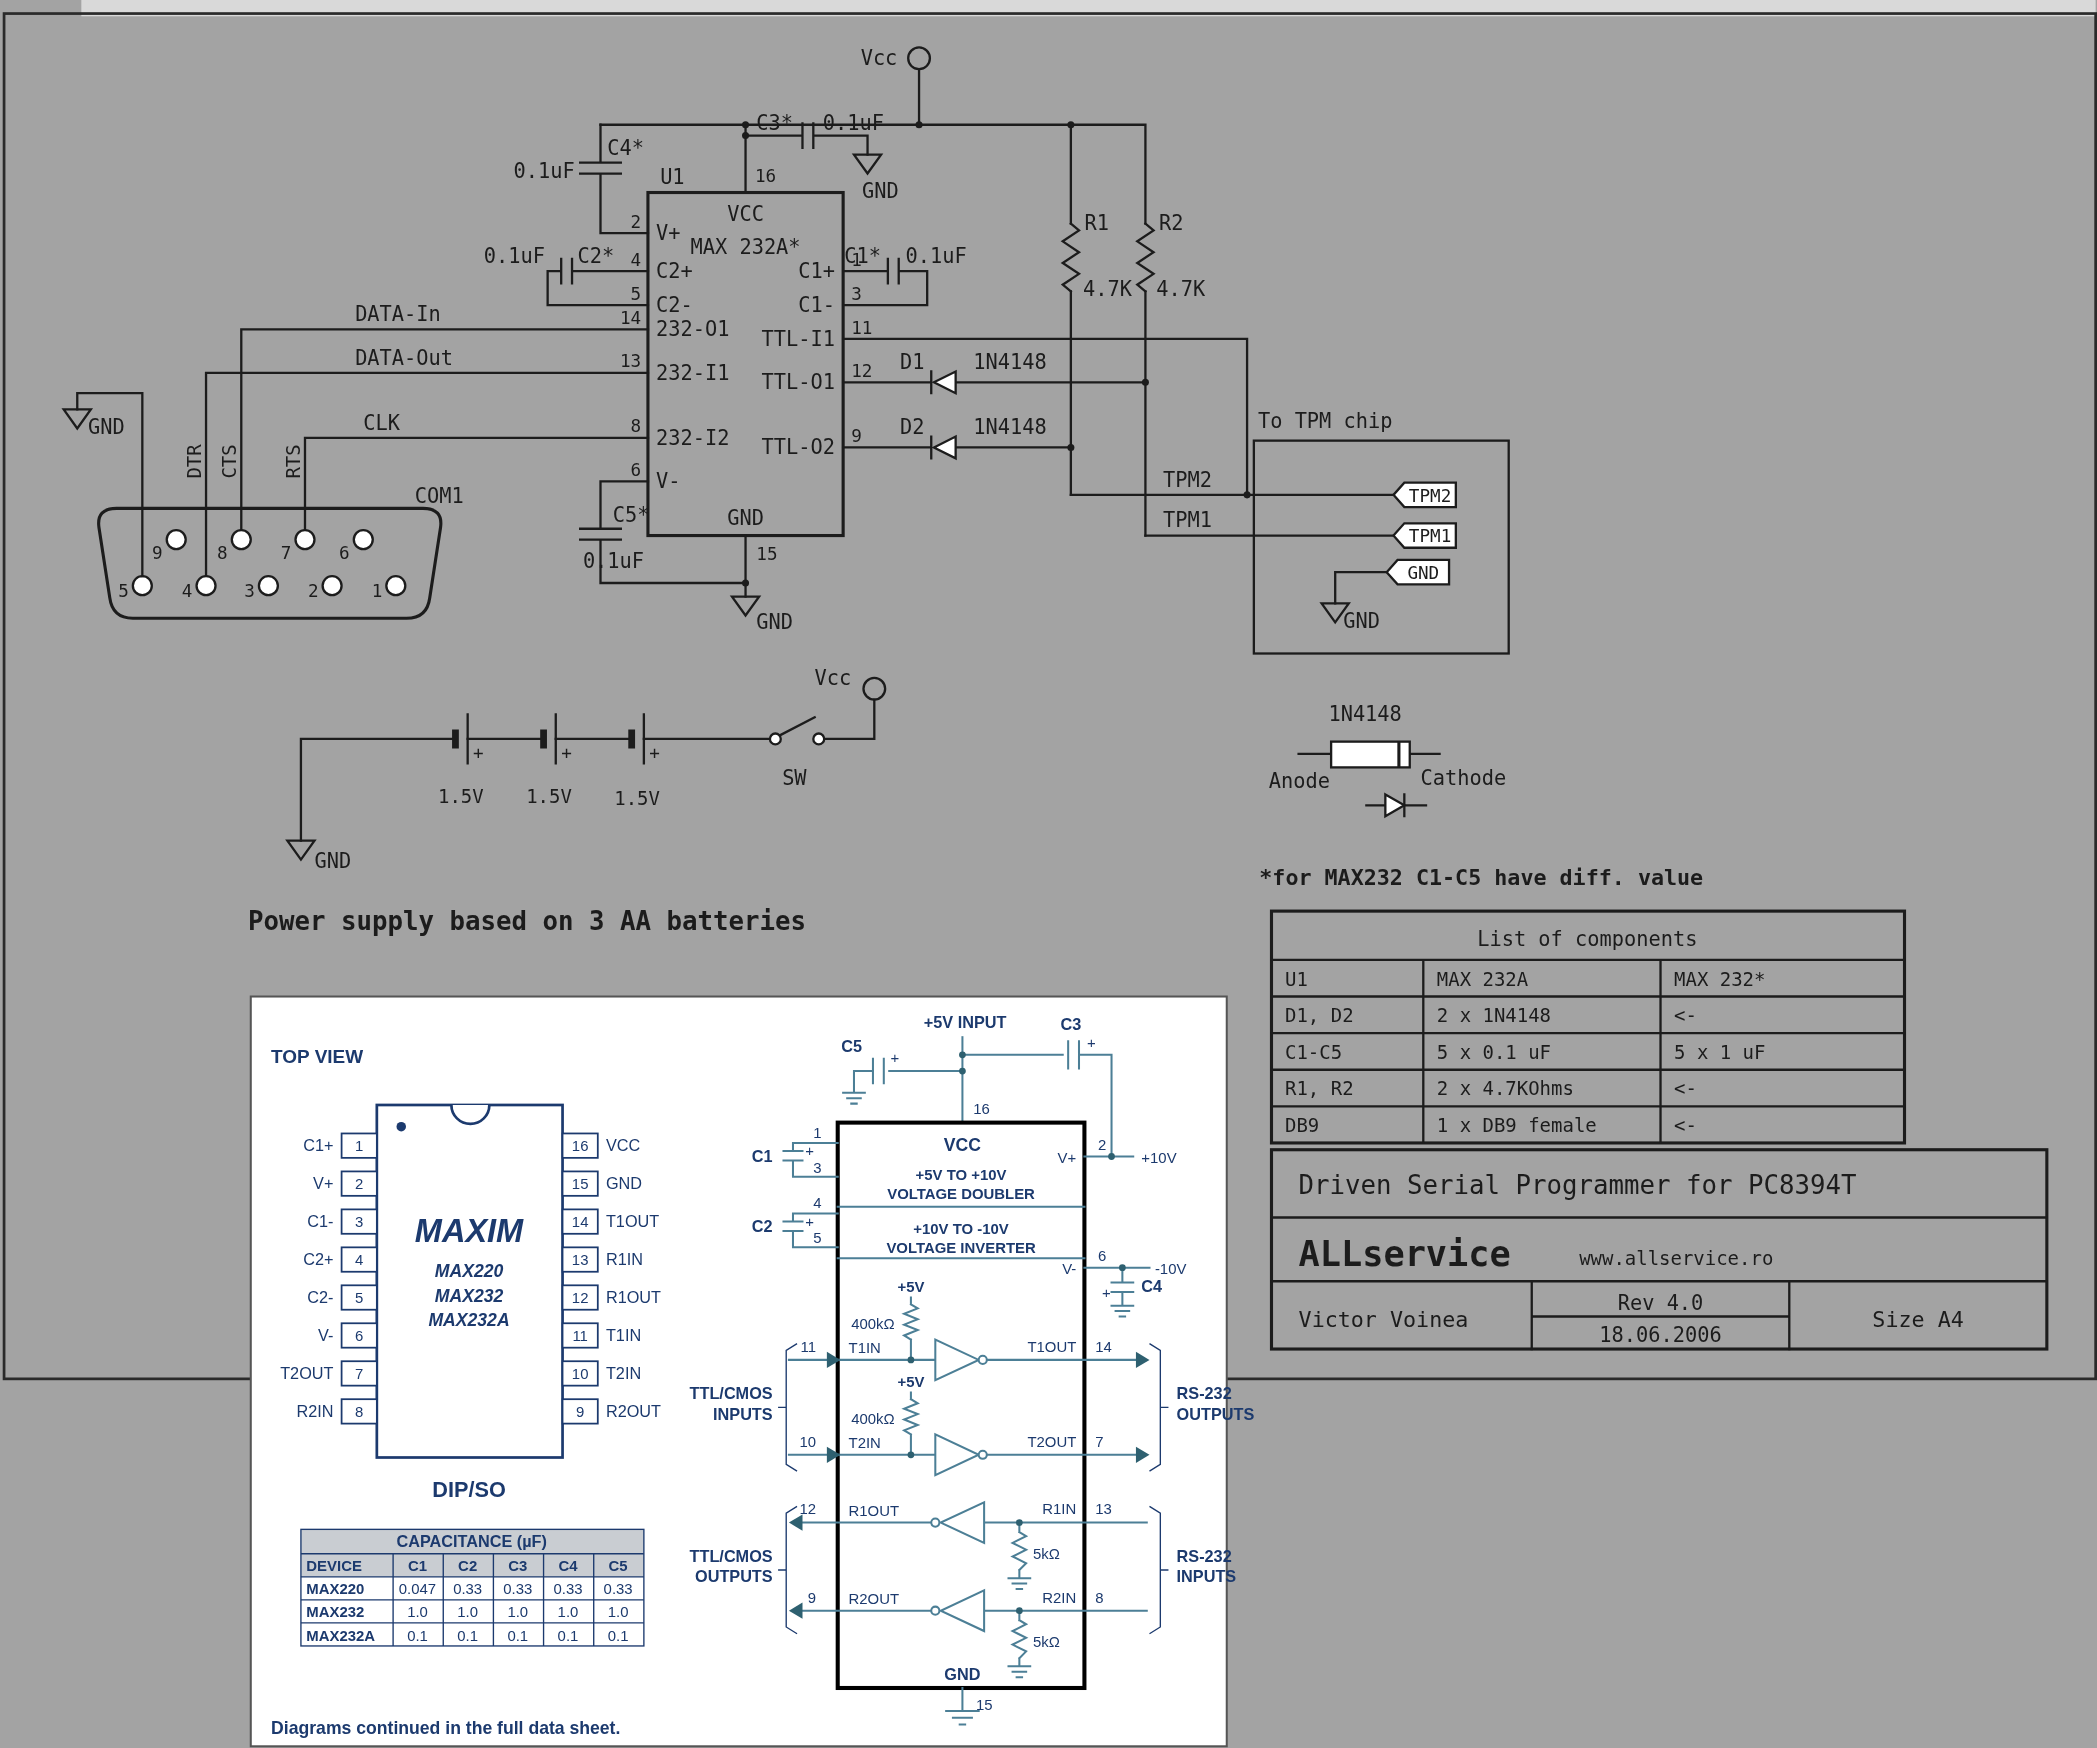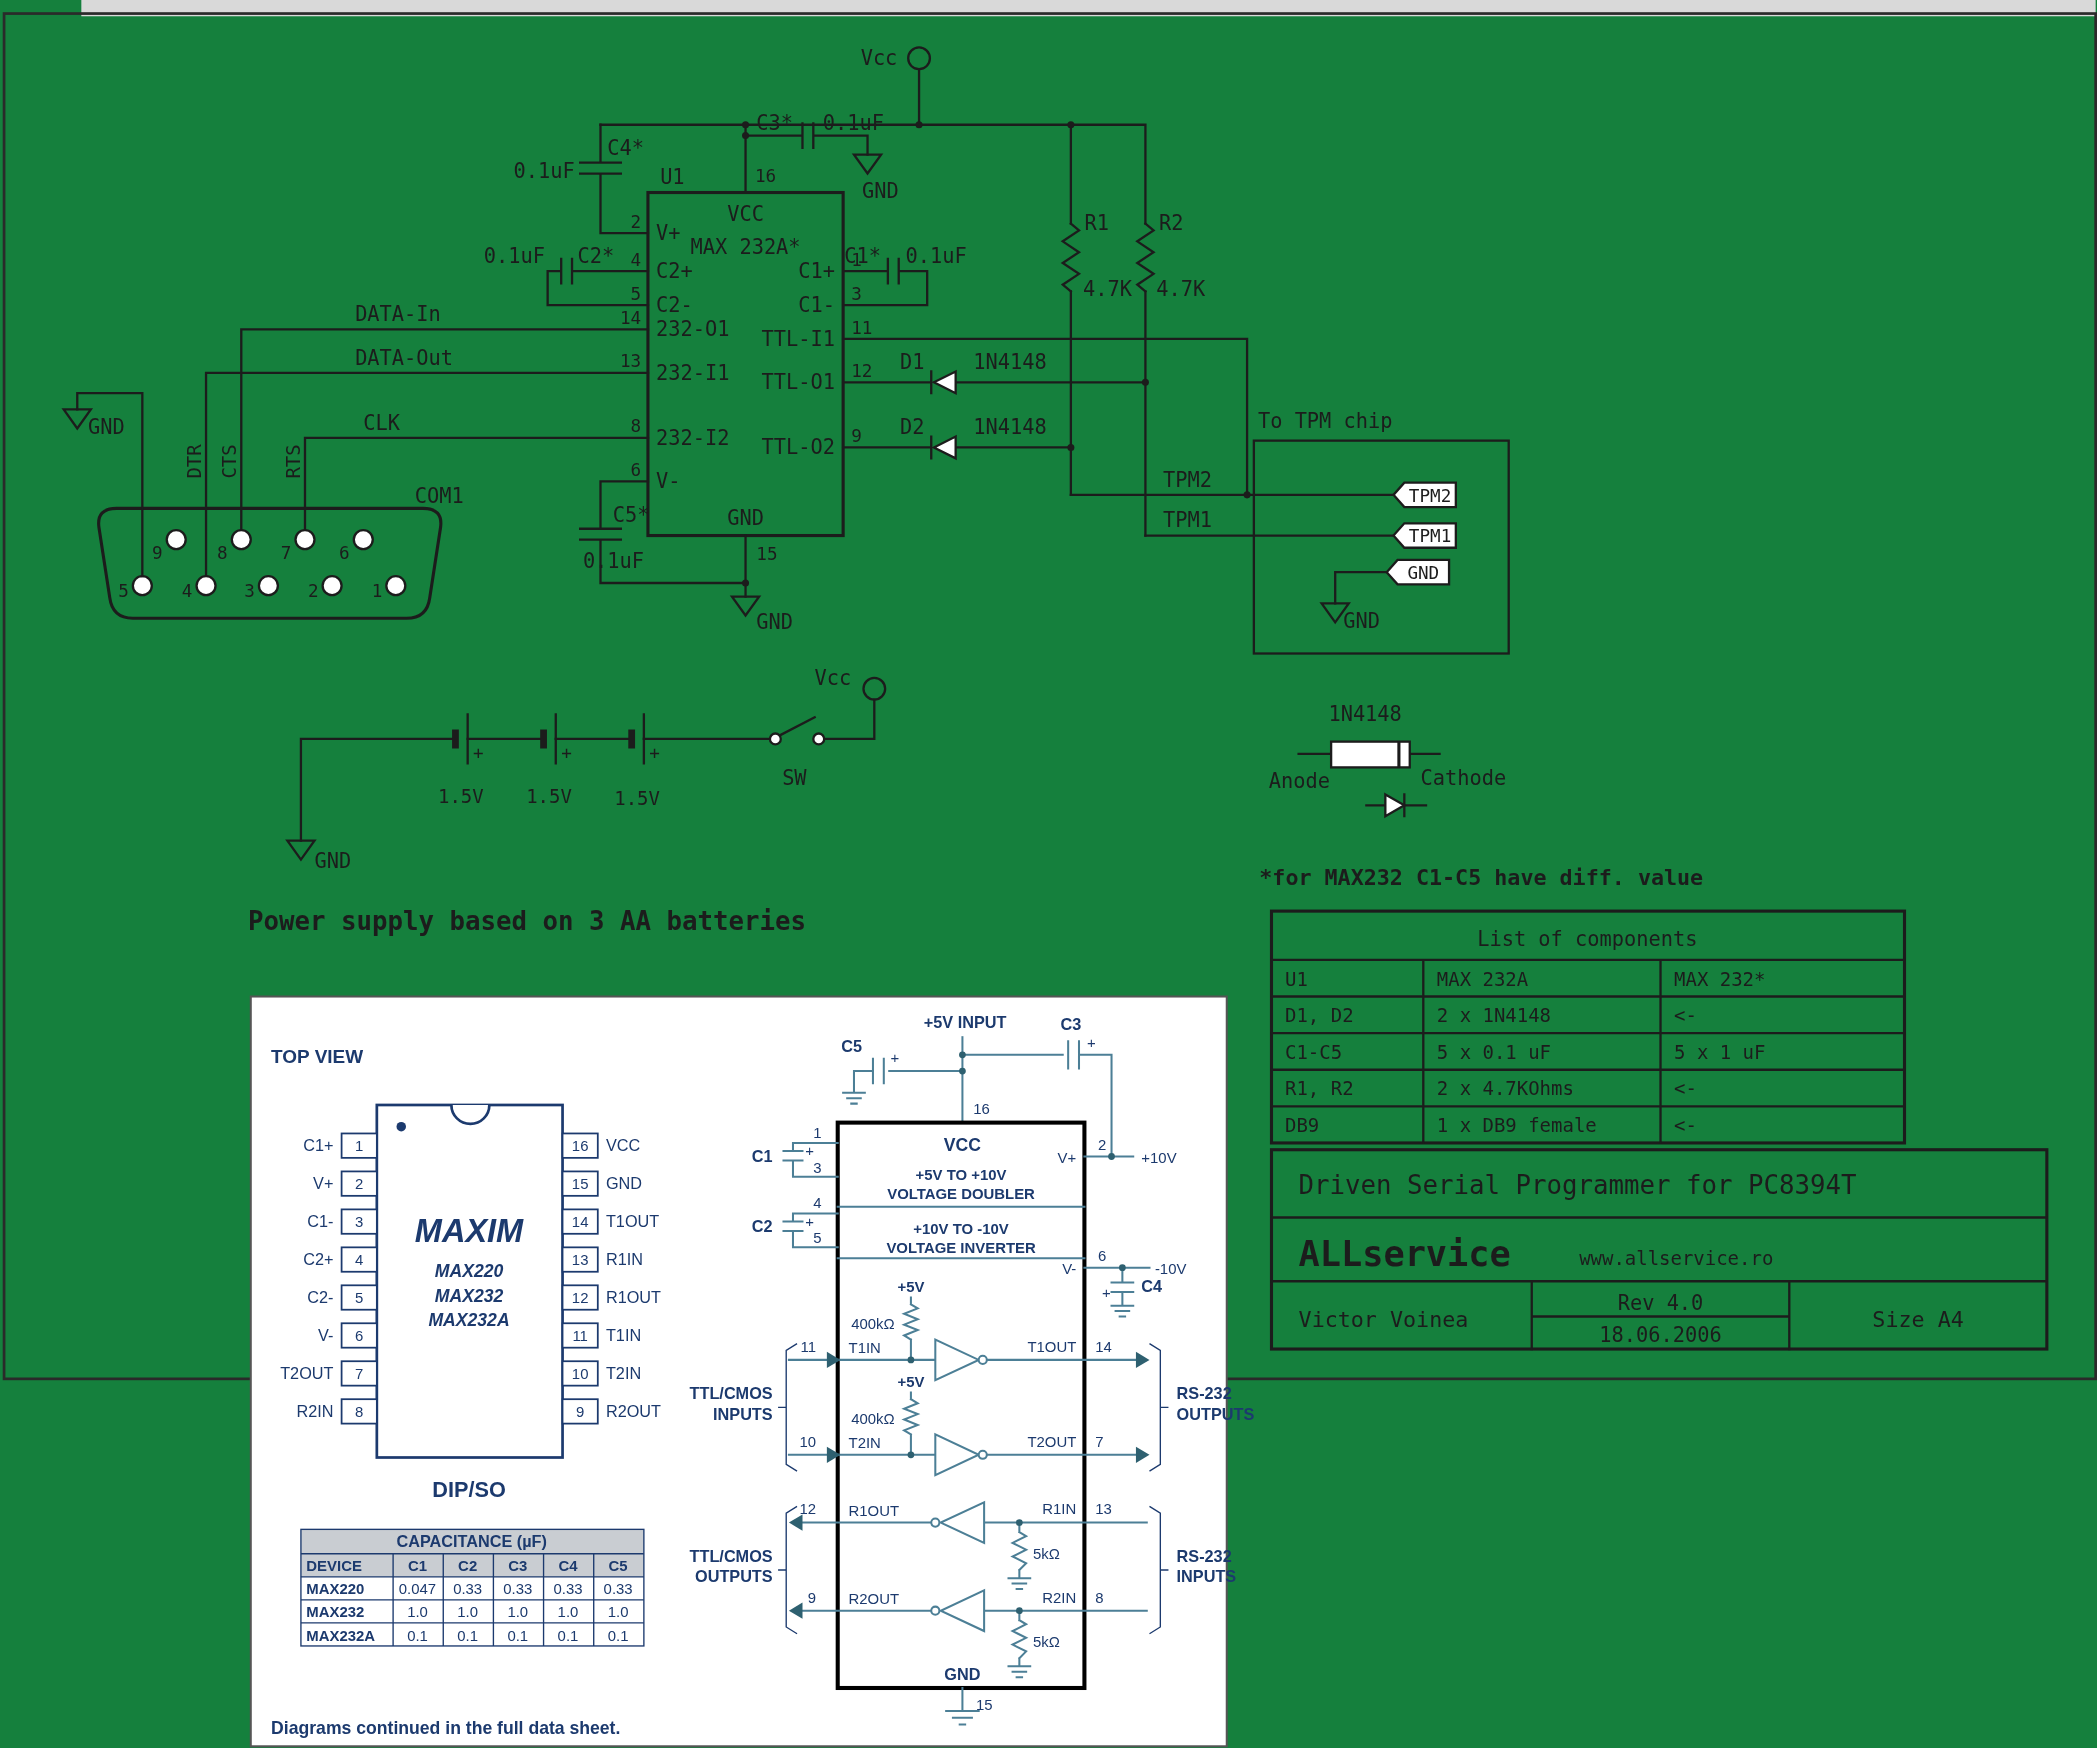--- a/index.html
+++ b/index.html
@@ -1,16 +1,16 @@
 <!DOCTYPE html>
 <html style="font-size:11.8px"><head>
 <meta charset="utf-8">
 <style>
   html,body{margin:0;padding:0;background:#e9e9e9}
-  .page{position:relative;width:2097px;height:1749px;background:#15803d;overflow:hidden}
+  .page{position:relative;width:2097px;height:1749px;background:#a3a3a3;overflow:hidden}
   .page > svg{position:absolute;left:0;top:0}
   svg text{font-family:"DejaVu Sans Mono",monospace;fill:#1c1c1c}
   .nav{font-family:"Liberation Sans",sans-serif;fill:#1c3a6e}
   .t11{font-size:11px}.t12{font-size:12px}.t13{font-size:13px}.t14{font-size:14px}
   .t15{font-size:15px}.t16{font-size:16px}.t19{font-size:19px}.t24{font-size:24px}.t26{font-size:26px}
   .b{font-weight:bold}.it{font-style:italic}
   .mid{text-anchor:middle}.end{text-anchor:end}
   .w{stroke:#1c1c1c;stroke-width:1.7;fill:none;stroke-linecap:square}
   .w2{stroke:#1c1c1c;stroke-width:2.3;fill:none}
   .wthk{stroke:#1c1c1c;stroke-width:5;fill:none}

